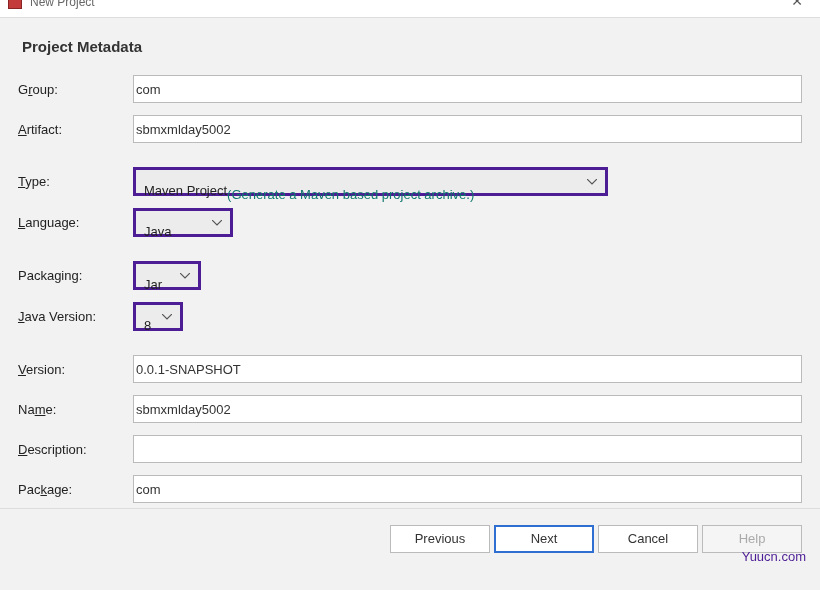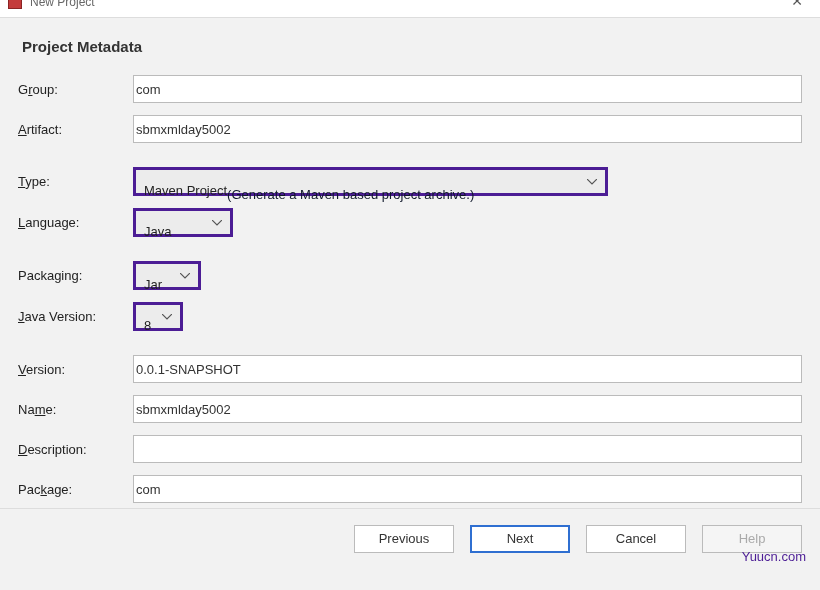--- a/index.html
+++ b/index.html
@@ -74,28 +74,28 @@
       display: inline-flex;
       align-items: center;
     }
     .select-input .chev {
       position: absolute;
       right: 8px;
       top: 50%;
       transform: translateY(-50%);
       pointer-events: none;
     }
-    .select-hint { color: #0f172a; margin-top: 8px; }
+    .select-hint { color: #0f766e; margin-top: 8px; }
     .button-bar {
       height: 60px;
       border-top: 1px solid #ddd;
       display: flex;
       justify-content: flex-end;
       align-items: center;
-      gap: 16px;
+      gap: 4px;
       padding: 0 18px;
       background: #f2f2f2;
     }
     .btn {
       width: 100px;
       height: 28px;
       background: #fff;
       border: 1px solid #bbb;
       display: inline-flex;
       align-items: center;

